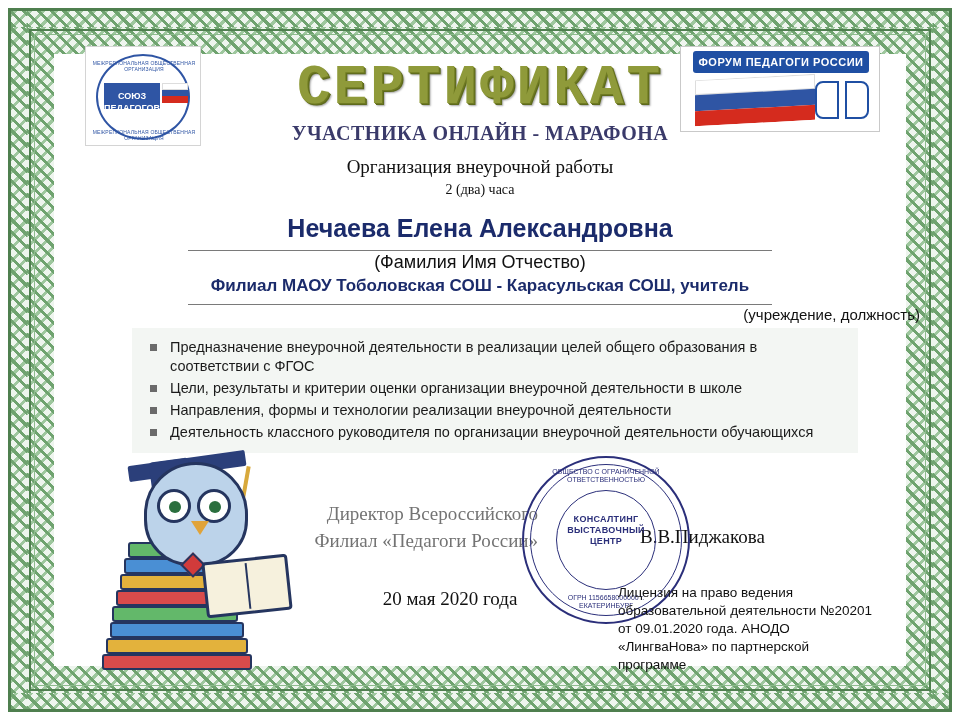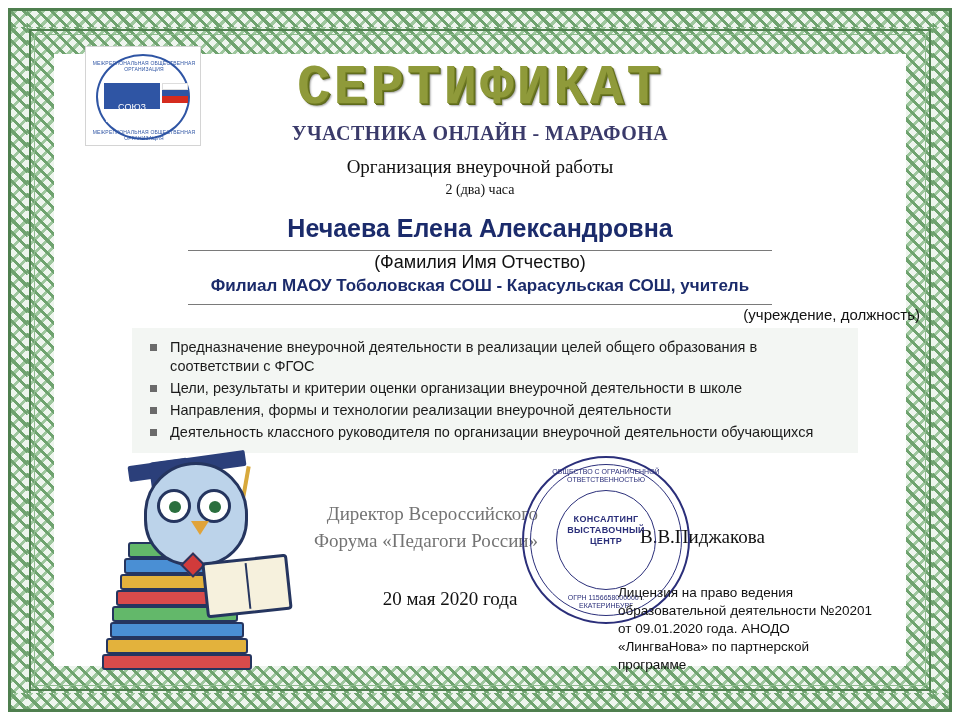--- a/index.html
+++ b/index.html
@@ -97,24 +97,24 @@
   }
   .logo-left .ring-text-top { top: 13px; }
   .logo-left .ring-text-bottom { top: 82px; }
   .logo-left .soyuz {
     position: absolute;
     left: 18px; top: 36px;
     width: 56px; height: 26px;
     background: #2f55a4;
     color: #fff;
     font-size: 9px;
-    font-weight: normal;
+    font-weight: bold;
     line-height: 12px;
     text-align: center;
-    padding-top: 18px;
+    padding-top: 7px;
     box-sizing: border-box;
   }
   .logo-left .flagbox {
     position: absolute;
     left: 76px; top: 36px;
     width: 26px; height: 20px;
     overflow: hidden;
   }
   .flag-stripe { width: 100%; height: 33.33%; }
   .fs-white { background: #ffffff; border: 1px solid #ddd; box-sizing: border-box;}
@@ -513,20 +513,32 @@
         <div>ПЕДАГОГОВ</div>
       </div>
       <div class="flagbox">
         <div class="flag-stripe fs-white"></div>
         <div class="flag-stripe fs-blue"></div>
         <div class="flag-stripe fs-red"></div>
       </div>
       <div class="ring-text-bottom">МЕЖРЕГИОНАЛЬНАЯ ОБЩЕСТВЕННАЯ ОРГАНИЗАЦИЯ</div>
     </div>
 
+    <div class="logo-right">
+      <div class="banner">ФОРУМ ПЕДАГОГИ РОССИИ</div>
+      <div class="rf-flag">
+        <div class="flag-stripe fs-white"></div>
+        <div class="flag-stripe fs-blue"></div>
+        <div class="flag-stripe fs-red"></div>
+      </div>
+      <div class="book">
+        <div class="page l"></div>
+        <div class="page r"></div>
+      </div>
+    </div>
 
     <div class="title">СЕРТИФИКАТ</div>
     <div class="subtitle">УЧАСТНИКА ОНЛАЙН - МАРАФОНА</div>
 
     <div class="course-title">Организация  внеурочной работы</div>
     <div class="course-hours">2 (два) часа</div>
 
     <div class="person-name">Нечаева Елена Александровна</div>
     <div class="rule rule-name"></div>
     <div class="caption-name">(Фамилия Имя Отчество)</div>
@@ -566,21 +578,21 @@
             <div class="pupil"></div>
           </div>
         <div class="beak"></div>
       </div>
       <div class="tie"></div>
       <div class="openbook"></div>
     </div>
 
     <div class="director">
       <div>Директор Всероссийского</div>
-      <div>Форума «Педагоги России»</div>
+      <div>Филиал «Педагоги России»</div>
     </div>
 
     <div class="signer">В.В.Пиджакова</div>
 
     <div class="date">20 мая 2020 года</div>
 
     <div class="stamp">
       <div class="c1"></div>
       <div class="c2"></div>
       <div class="c3"></div>

